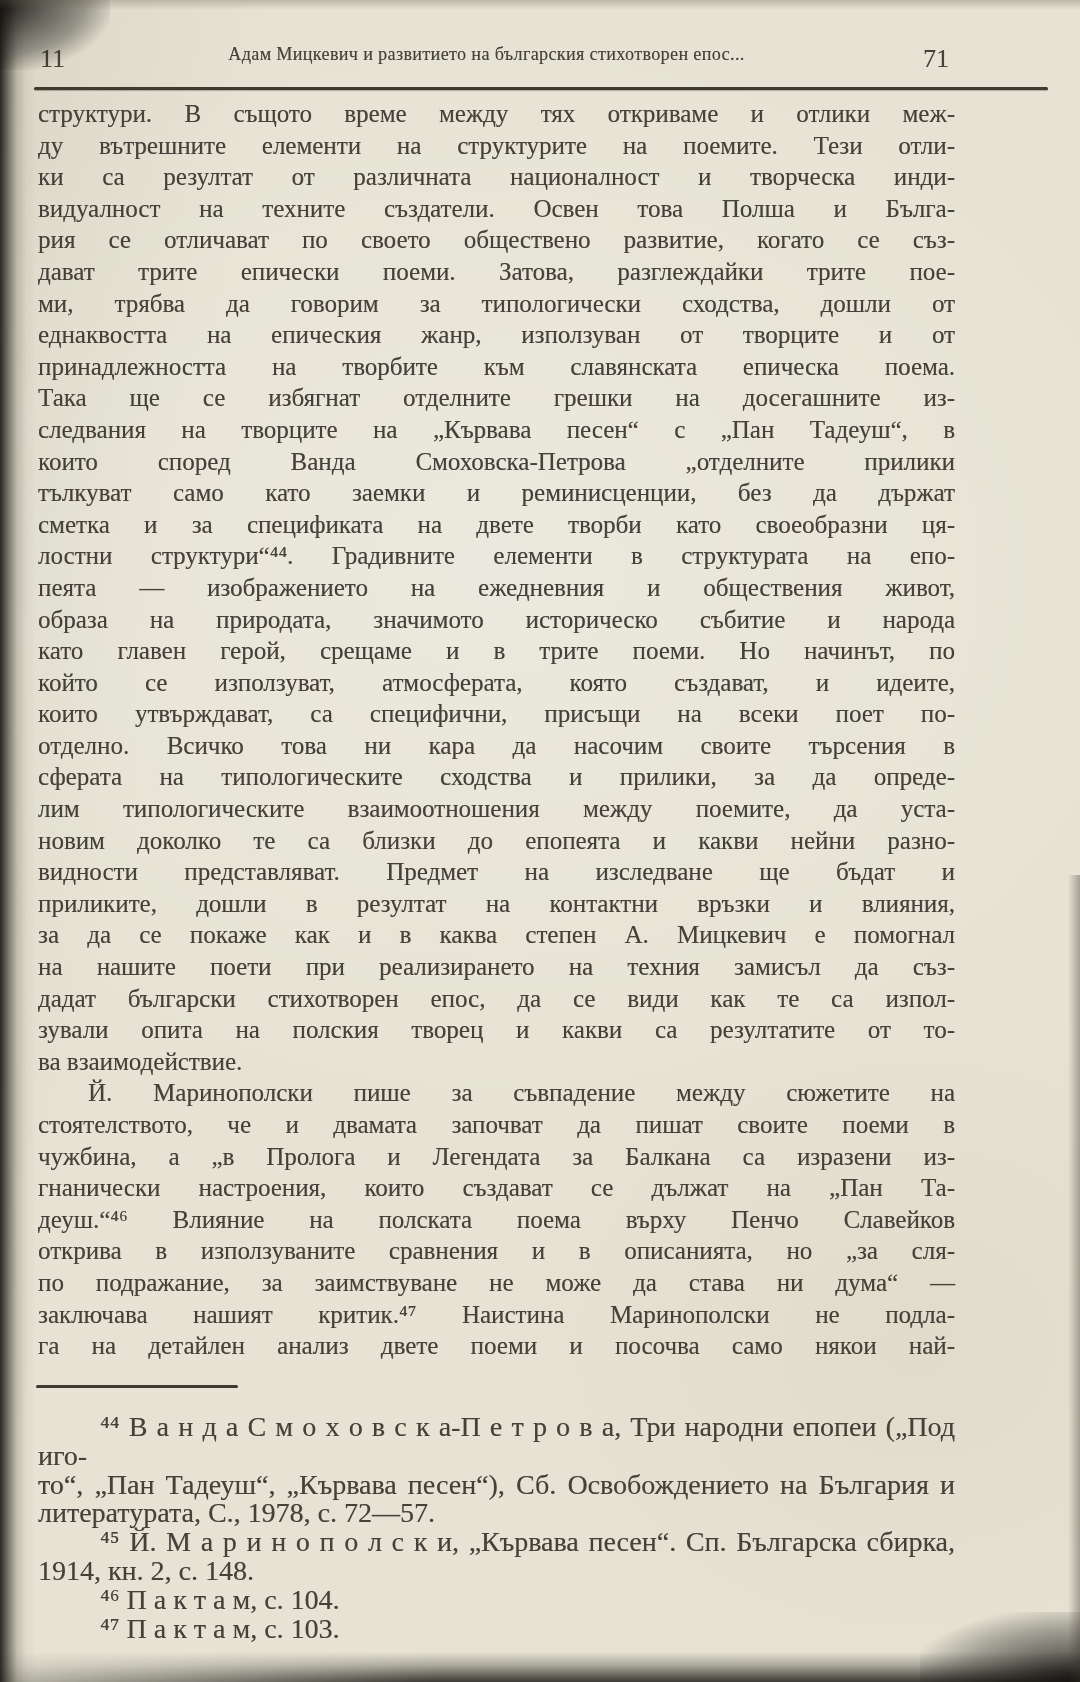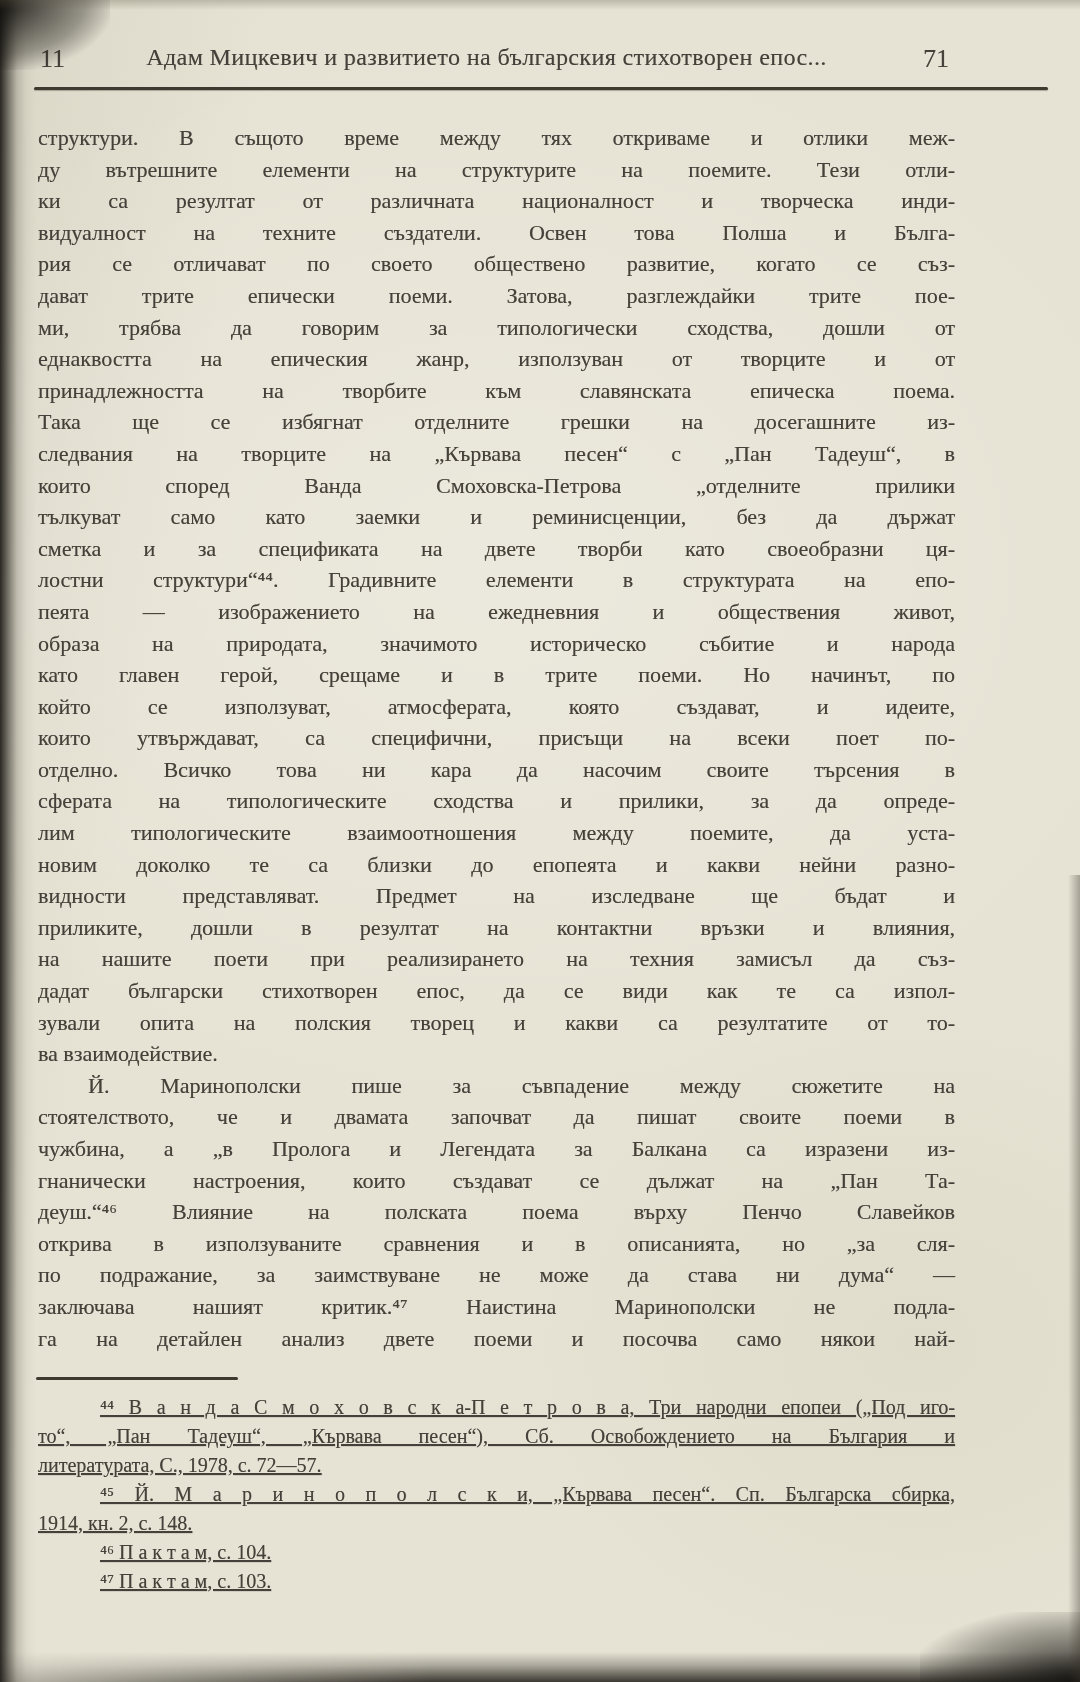--- a/index.html
+++ b/index.html
@@ -15,29 +15,29 @@
       radial-gradient(ellipse 600px 500px at 85% 80%, rgba(205,200,180,0.25), transparent 70%),
       linear-gradient(100deg, rgba(120,113,92,0.10), transparent 20%),
       #e6e3d4;
   }
   .content{position:absolute;left:38px;top:0;width:917px;color:#45413a;
     text-shadow:0.3px 0.3px 0.6px rgba(69,65,58,0.45);}
   .header{position:relative;margin-top:44px;height:34px;font-size:26px;}
   .pn{position:absolute;top:0;}
   .pn-left{left:2px;}
   .pn-right{right:6px;}
-  .running-title{text-align:center;padding:0 95px 0 75px;letter-spacing:0.4px;font-size:24px;}
+  .running-title{text-align:center;padding:0 95px 0 75px;letter-spacing:0.4px;font-size:18px;}
   .header-rule{margin-top:9px;margin-left:-4px;width:1014px;height:3px;background:#3e3a30;
     box-shadow:0 1px 1px rgba(62,58,48,0.35);border-radius:2px;}
-  .body-text{margin-top:32px;font-size:22px;line-height:31.6px;}
+  .body-text{margin-top:8px;font-size:25px;line-height:31.6px;}
   .line{text-align:justify;text-align-last:justify;white-space:normal;}
   .line.no-just{text-align-last:left;}
   .line.indent{text-indent:50px;}
   .fn-rule{margin-top:23px;margin-left:-2px;width:202px;height:3px;background:#3e3a30;border-radius:2px;}
-  .footnotes{margin-top:13px;font-size:20px;line-height:28.9px;text-decoration:underline;}
+  .footnotes{margin-top:25px;font-size:28px;line-height:28.9px;}
   .fn-line{text-align:justify;text-align-last:justify;}
   .fn-line.no-just{text-align-last:left;}
   .fn-line.indent{text-indent:62px;}
   
   .edge-left{position:absolute;left:0;top:0;bottom:0;width:36px;
     background:linear-gradient(to right, rgba(26,24,20,0.92), rgba(44,41,34,0.55) 9px, rgba(80,75,62,0.24) 17px, rgba(80,75,62,0.06) 26px, transparent 100%);}
   .corner-tl{position:absolute;left:0;top:0;width:110px;height:70px;
     background:radial-gradient(ellipse at 0 0, rgba(18,16,13,0.92), rgba(18,16,13,0.35) 55%, transparent 75%);}
   .edge-top{position:absolute;top:0;left:0;right:0;height:10px;
     background:linear-gradient(to bottom, rgba(95,90,74,0.30), transparent);}
@@ -83,20 +83,21 @@
         <div class="line">образа на природата, значимото историческо събитие и народа</div>
         <div class="line">като главен герой, срещаме и в трите поеми. Но начинът, по</div>
         <div class="line">който се използуват, атмосферата, която създават, и идеите,</div>
         <div class="line">които утвърждават, са специфични, присъщи на всеки поет по-</div>
         <div class="line">отделно. Всичко това ни кара да насочим своите търсения в</div>
         <div class="line">сферата на типологическите сходства и прилики, за да опреде-</div>
         <div class="line">лим типологическите взаимоотношения между поемите, да уста-</div>
         <div class="line">новим доколко те са близки до епопеята и какви нейни разно-</div>
         <div class="line">видности представляват. Предмет на изследване ще бъдат и</div>
         <div class="line">приликите, дошли в резултат на контактни връзки и влияния,</div>
+        <div class="line">за да се покаже как и в каква степен А. Мицкевич е помогнал</div>
         <div class="line">на нашите поети при реализирането на техния замисъл да съз-</div>
         <div class="line">дадат български стихотворен епос, да се види как те са изпол-</div>
         <div class="line">зували опита на полския творец и какви са резултатите от то-</div>
         <div class="line no-just">ва взаимодействие.</div>
       </div>
       <div>
         <div class="line indent">Й. Маринополски пише за съвпадение между сюжетите на</div>
         <div class="line">стоятелството, че и двамата започват да пишат своите поеми в</div>
         <div class="line">чужбина, а „в Пролога и Легендата за Балкана са изразени из-</div>
         <div class="line">гнанически настроения, които създават се дължат на „Пан Та-</div>

